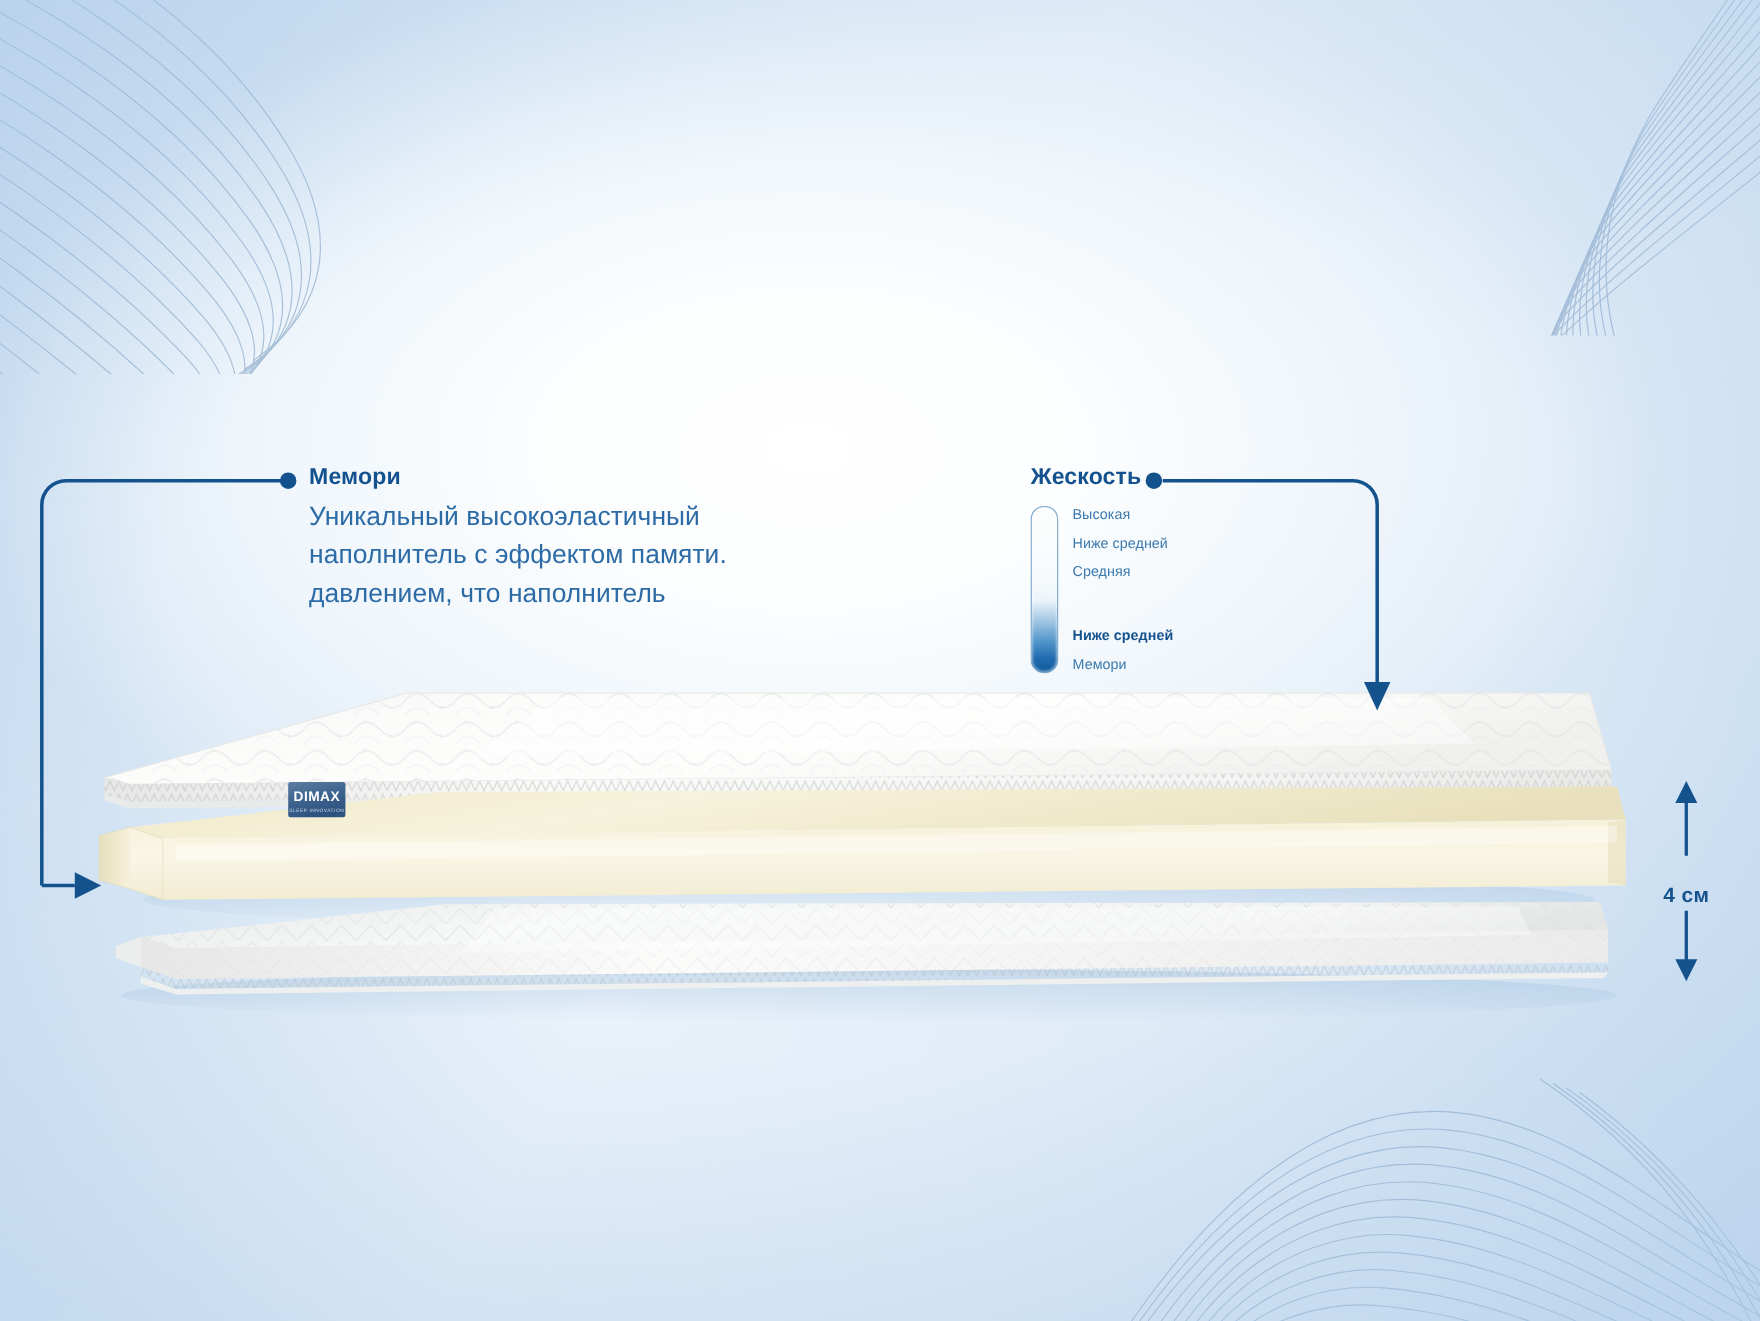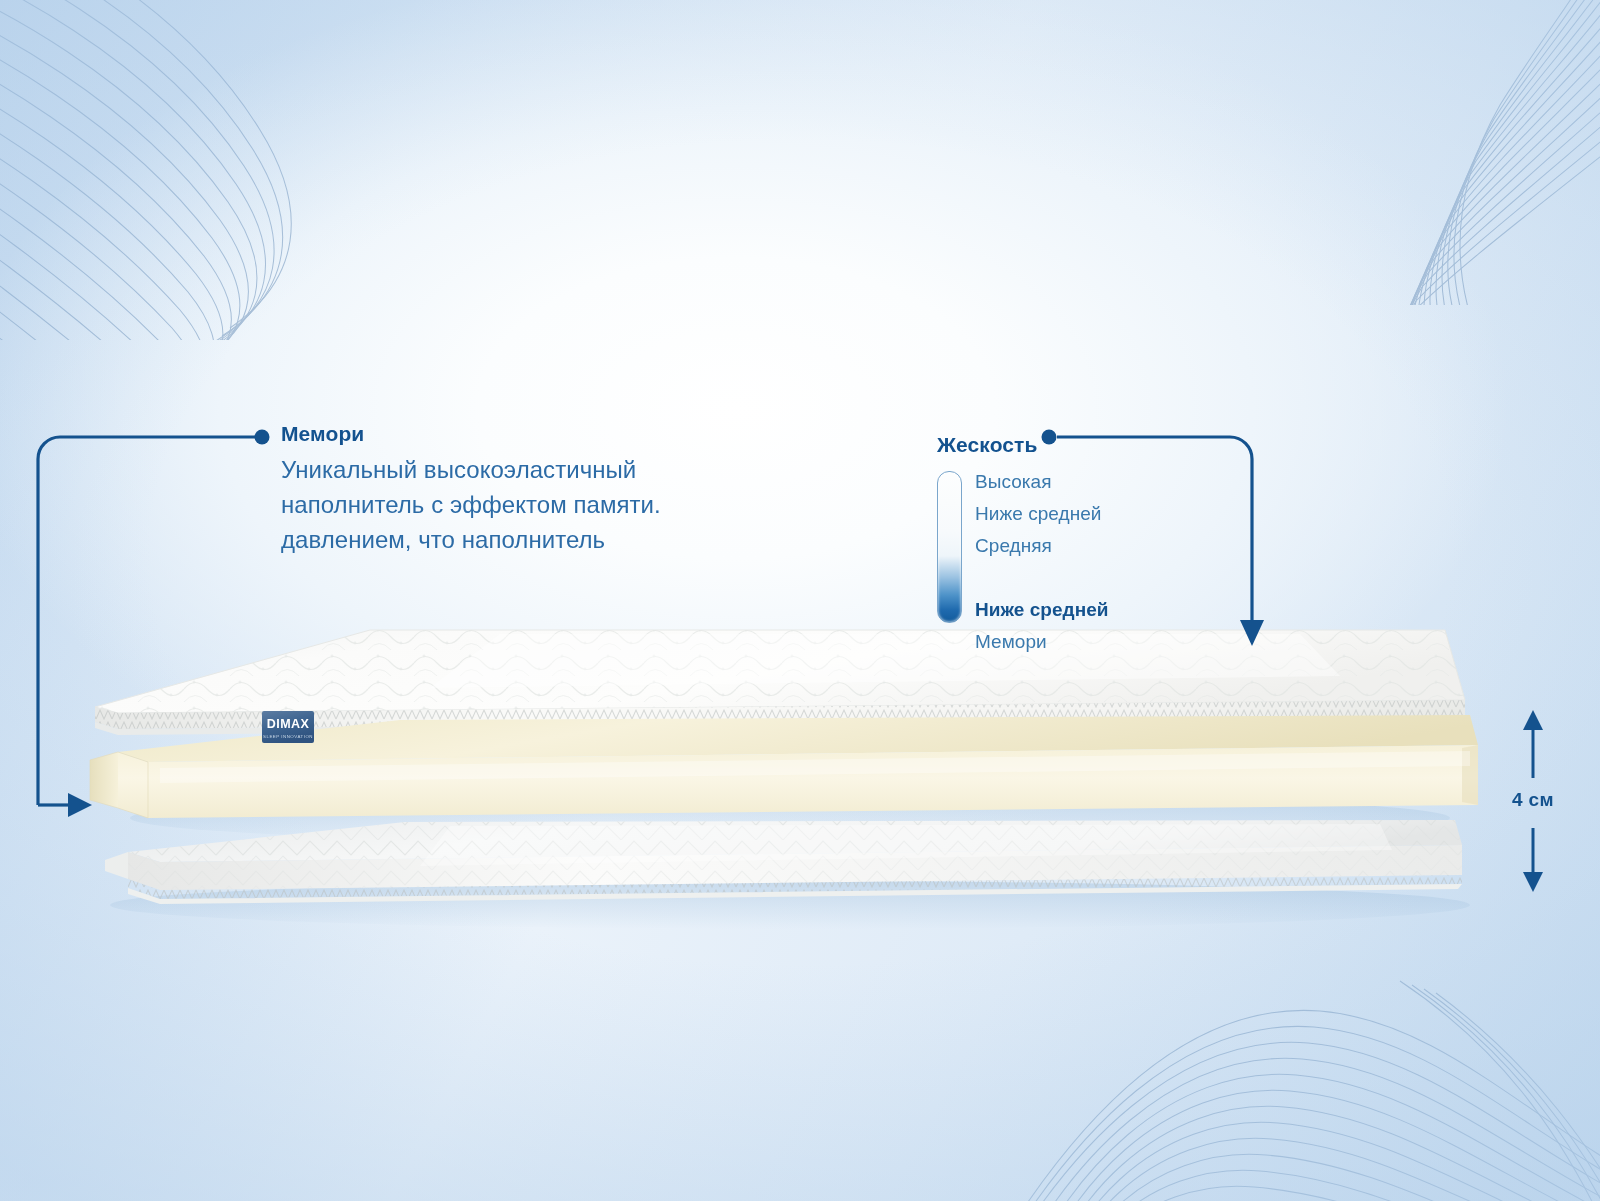--- a/index.html
+++ b/index.html
@@ -37,43 +37,43 @@
   .callout-title{
     font-size:21px;font-weight:bold;color:#13528f;letter-spacing:.1px;
     margin:0 0 9px 0;line-height:1;
   }
   .callout-body{
     font-size:24px;color:#2c6ba6;line-height:1.45;margin:0;
     font-weight:400;letter-spacing:.05px;
   }
   .callout-body span{display:block;}
 
-  #firmness-callout{left:913px;top:434px;width:330px;padding-left:24px;}
+  #firmness-callout{left:913px;top:423px;width:330px;padding-left:24px;}
   #firmness-callout .callout-title{margin-bottom:10px;}
   .firm-wrap{display:flex;align-items:flex-start;gap:13px;}
   .firm-bar{
     width:23px;height:150px;border-radius:12px;flex:none;margin-top:6px;
     background:linear-gradient(180deg,#fdfefe 0%,#f7fafc 40%,#eef5fa 56%,#9cc3e2 70%,#4e93c9 82%,#1f6aae 92%,#125b9c 100%);
     border:1.3px solid #7aa6cc;
     box-shadow:inset 0 0 3px rgba(255,255,255,.9);
   }
   .firm-list{display:flex;flex-direction:column;}
   .firm-item{
-    font-size:19px;color:#3a79ad;line-height:1;padding:6.5px 0;
+    font-size:13px;color:#3a79ad;line-height:1;padding:6.5px 0;
     letter-spacing:.05px;white-space:nowrap;
   }
   .firm-item.active{font-weight:bold;color:#14528e;margin-top:32px;}
 
   
   #connectors{position:absolute;left:0;top:0;width:1600px;height:1201px;pointer-events:none;}
 
   
   #height-indicator{position:absolute;left:1498px;top:700px;width:70px;height:200px;}
   .height-label{
-    position:absolute;left:0;top:89px;width:70px;text-align:center;
+    position:absolute;left:0;top:104px;width:70px;text-align:center;
     font-size:19px;font-weight:bold;color:#14528e;letter-spacing:.4px;
   }
 </style>
 </head>
 <body>
 
 <div id="stage">
 
   <div class="bg-base"></div>
 

